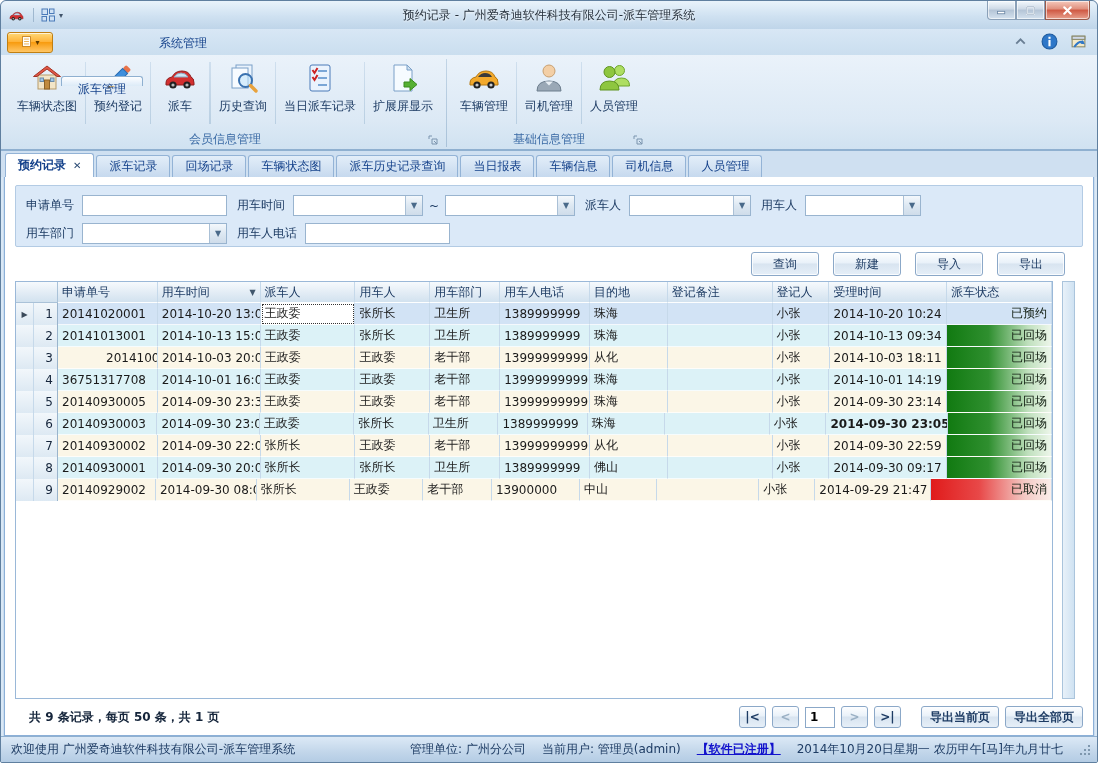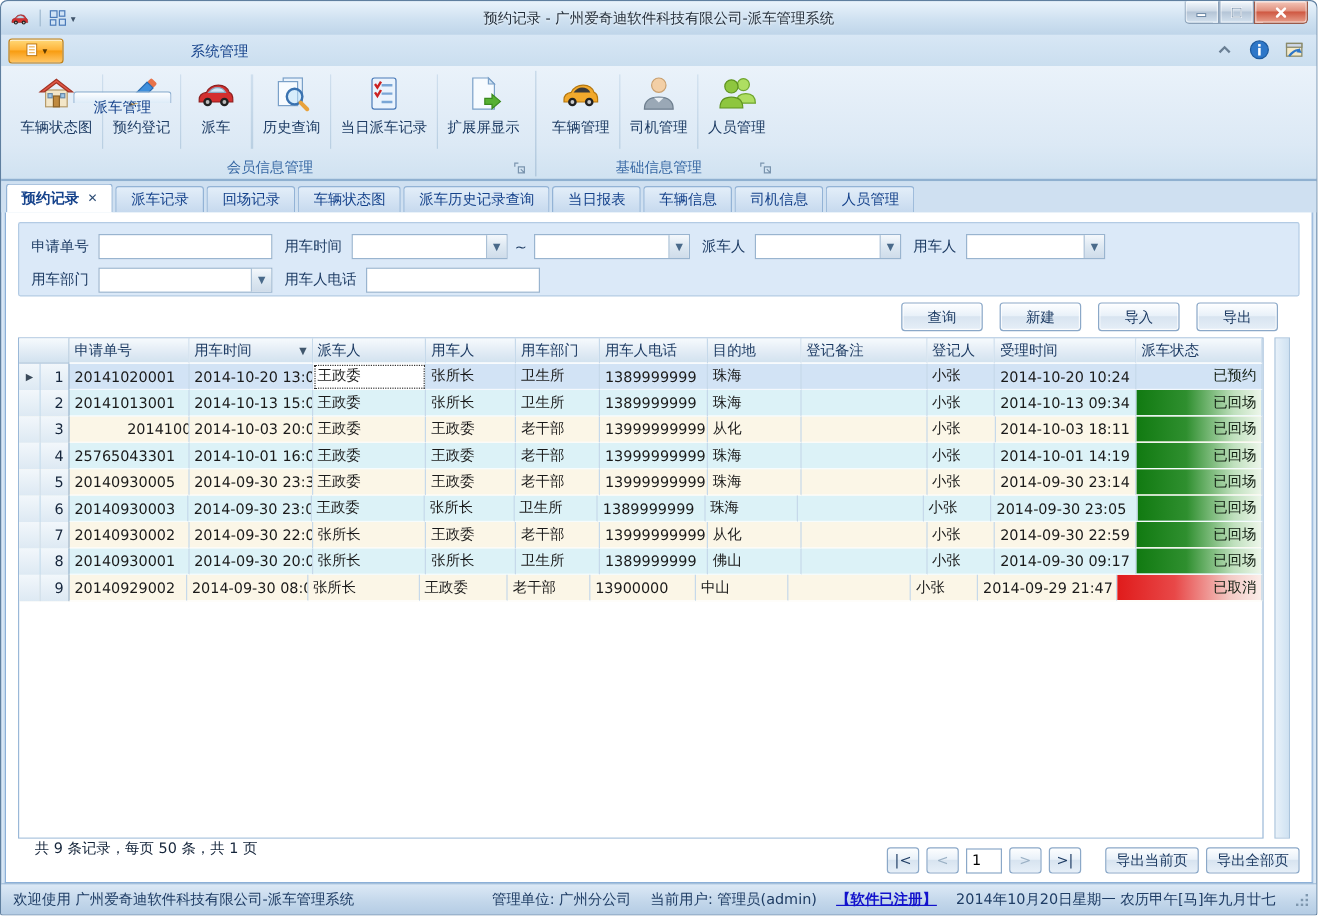--- a/index.html
+++ b/index.html
@@ -116,21 +116,21 @@
   .status-cell { padding:0; }
   .status-bar { width:100%; height:100%; display:flex; align-items:center; justify-content:flex-end;
                 padding-right:4px; color:#0e1a0e; }
   .status-bar.returned  { background:linear-gradient(to right,#117a11 0%,#2f8f2f 40%,#bfe0bd 78%,#edf6ea 100%); }
   .status-bar.cancelled { background:linear-gradient(to right,#e01b1b 0%,#e84848 40%,#f3c9c4 78%,#fbeeea 100%); }
   .status-bar.reserved  { background:transparent; }
   .vscroll { width:13px; margin-left:9px; align-self:stretch; background:linear-gradient(90deg,#e8f1f9,#cfe2f2);
              border:1px solid #aac4dc; }
 
   
-  .pagerrow { height:36px; display:flex; padding:0 10px; }
+  .pagerrow { height:36px; display:flex; align-items:center; padding:0 10px;font-weight:bold; }
   .summary { margin-left:14px; color:#14243a; }
   .pager { margin-left:auto; display:flex; align-items:center; gap:6px; }
   .pbtn { min-width:27px; height:22px; border:1px solid #8ba8c8; border-radius:3px; color:#1e3c64;
           background:linear-gradient(#fdfeff,#e9f1f9 45%,#d8e4f0 50%,#e6eff8); font:inherit; }
   .pbtn.dis { color:#9ab0c4; }
   .pageinput { width:30px; height:21px; border:1px solid #8ba8c8; text-align:left; padding:0 4px; font:inherit; }
   .pager .gap { width:8px; }
   .xbtn { width:78px; height:22px; border:1px solid #8ba8c8; border-radius:3px; color:#1e3c64;
           background:linear-gradient(#fdfeff,#e9f1f9 45%,#d8e4f0 50%,#e6eff8); font:inherit; }
 
@@ -537,21 +537,21 @@
             <div class="g-cell" style="width: 105px;"></div>
             <div class="g-cell" style="width: 57px;">小张</div>
             <div class="g-cell" style="width: 118px;">2014-10-03 18:11</div>
             <div class="g-cell status-cell" style="width: 105px;">
               <div class="status-bar returned">已回场</div>
             </div>
           </div>
           <div class="g-row even">
             <div class="g-ind"></div>
             <div class="g-num">4</div>
-            <div class="g-cell" style="width: 100px;">25765043301</div>
+            <div class="g-cell" style="width: 100px;">36751317708</div>
             <div class="g-cell" style="width: 103px;">2014-10-01 16:00</div>
             <div class="g-cell" style="width: 95px;">王政委</div>
             <div class="g-cell" style="width: 75px;">王政委</div>
             <div class="g-cell" style="width: 70px;">老干部</div>
             <div class="g-cell" style="width: 90px;">13999999999</div>
             <div class="g-cell" style="width: 78px;">珠海</div>
             <div class="g-cell" style="width: 105px;"></div>
             <div class="g-cell" style="width: 57px;">小张</div>
             <div class="g-cell" style="width: 118px;">2014-10-01 14:19</div>
             <div class="g-cell status-cell" style="width: 105px;">
@@ -580,21 +580,21 @@
             <div class="g-num">6</div>
             <div class="g-cell" style="width: 100px;">20140930003</div>
             <div class="g-cell" style="width: 103px;">2014-09-30 23:00</div>
             <div class="g-cell" style="width: 95px;">王政委</div>
             <div class="g-cell" style="width: 75px;">张所长</div>
             <div class="g-cell" style="width: 70px;">卫生所</div>
             <div class="g-cell" style="width: 90px;">1389999999</div>
             <div class="g-cell" style="width: 78px;">珠海</div>
             <div class="g-cell" style="width: 105px;"></div>
             <div class="g-cell" style="width: 57px;">小张</div>
-            <div class="g-cell" style="width: 122px;">2014-09-30 23:05</div>
+            <div class="g-cell" style="width: 122px; font-weight: bold;">2014-09-30 23:05</div>
             <div class="g-cell status-cell" style="width: 105px;">
               <div class="status-bar returned">已回场</div>
             </div>
           </div>
           <div class="g-row odd">
             <div class="g-ind"></div>
             <div class="g-num">7</div>
             <div class="g-cell" style="width: 100px;">20140930002</div>
             <div class="g-cell" style="width: 103px;">2014-09-30 22:00</div>
             <div class="g-cell" style="width: 95px;">张所长</div>

